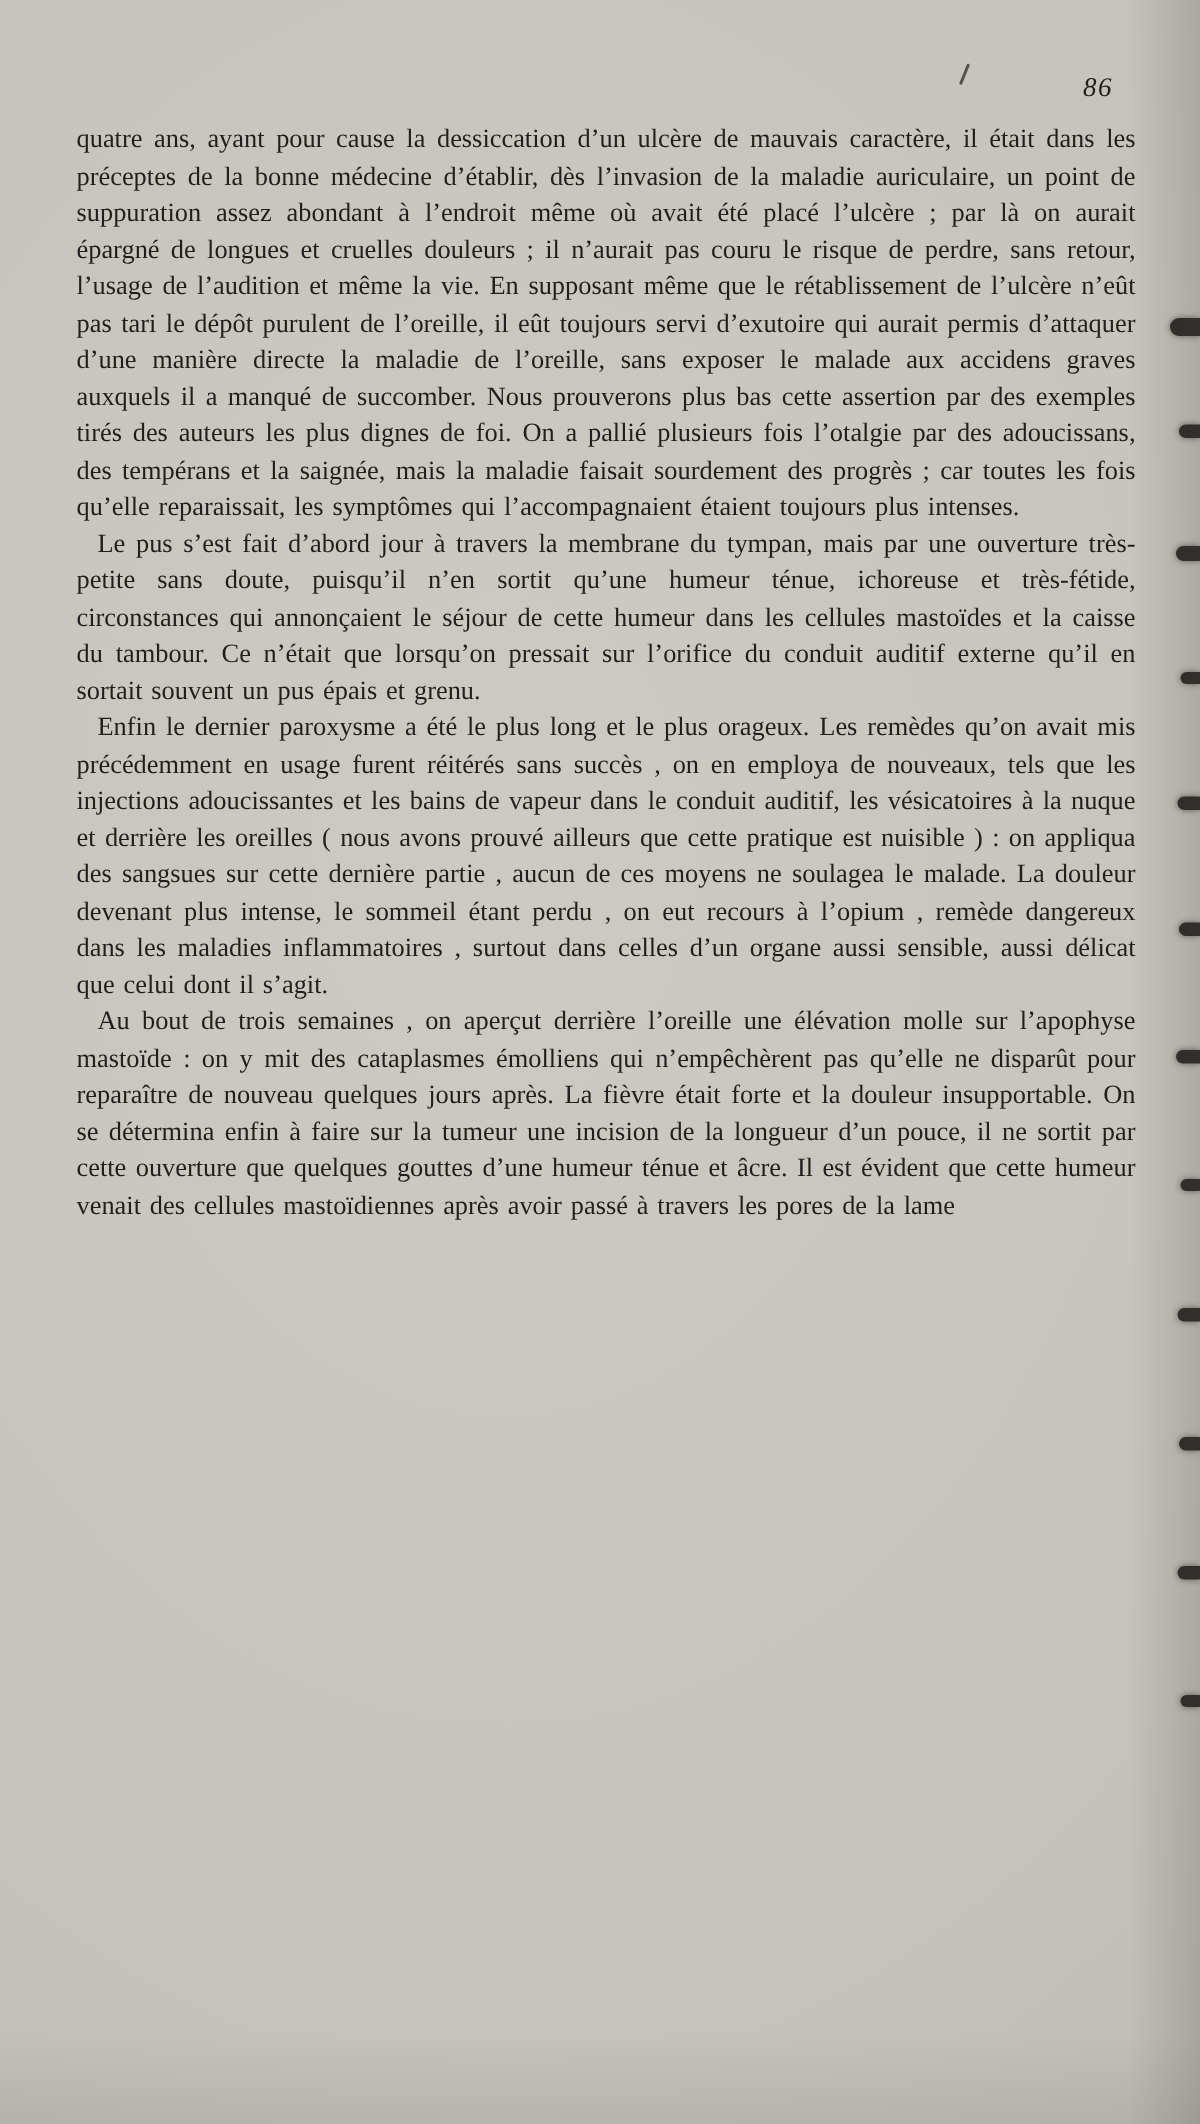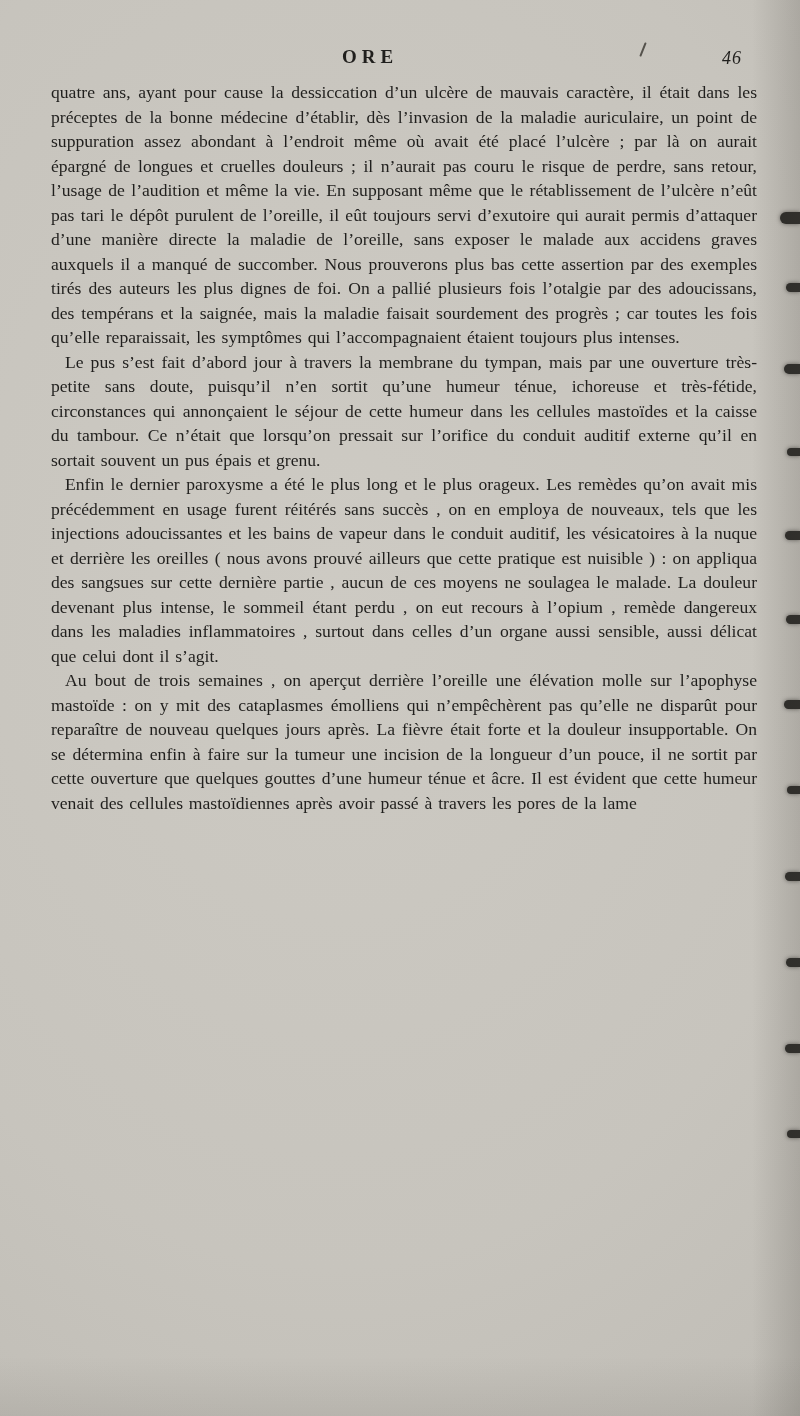--- a/index.html
+++ b/index.html
@@ -90,22 +90,21 @@
     transform: rotate(22deg);
     border-radius: 1px;
   }
 </style>
 </head>
 <body>
 
 <div class="page">
 
   <div class="header">
-    <div class="running-title">ORE</div>
-    <div class="page-number">46</div>
+    <div class="page-number">86</div>
   </div>
 
   <div class="slash-mark" id="slash-mark" style="left: 642px; top: 42px;"></div>
 
   <div class="page-body">
 
   <p class="para">quatre ans, ayant pour cause la dessiccation d’un ulcère de mauvais caractère, il était dans les préceptes de la bonne médecine d’établir, dès l’invasion de la maladie auriculaire, un point de suppuration assez abondant à l’endroit même où avait été placé l’ulcère ; par là on aurait épargné de longues et cruelles douleurs ; il n’aurait pas couru le risque de perdre, sans retour, l’usage de l’audition et même la vie. En supposant même que le rétablissement de l’ulcère n’eût pas tari le dépôt purulent de l’oreille, il eût toujours servi d’exutoire qui aurait permis d’attaquer d’une manière directe la maladie de l’oreille, sans exposer le malade aux accidens graves auxquels il a manqué de succomber. Nous prouverons plus bas cette assertion par des exemples tirés des auteurs les plus dignes de foi. On a pallié plusieurs fois l’otalgie par des adoucissans, des tempérans et la saignée, mais la maladie faisait sourdement des progrès ; car toutes les fois qu’elle reparaissait, les symptômes qui l’accompagnaient étaient toujours plus intenses.</p>
       <p class="para indent">Le pus s’est fait d’abord jour à travers la membrane du tympan, mais par une ouverture très-petite sans doute, puisqu’il n’en sortit qu’une humeur ténue, ichoreuse et très-fétide, circonstances qui annonçaient le séjour de cette humeur dans les cellules mastoïdes et la caisse du tambour. Ce n’était que lorsqu’on pressait sur l’orifice du conduit auditif externe qu’il en sortait souvent un pus épais et grenu.</p>
       <p class="para indent">Enfin le dernier paroxysme a été le plus long et le plus orageux. Les remèdes qu’on avait mis précédemment en usage furent réitérés sans succès , on en employa de nouveaux, tels que les injections adoucissantes et les bains de vapeur dans le conduit auditif, les vésicatoires à la nuque et derrière les oreilles ( nous avons prouvé ailleurs que cette pratique est nuisible ) : on appliqua des sangsues sur cette dernière partie , aucun de ces moyens ne soulagea le malade. La douleur devenant plus intense, le sommeil étant perdu , on eut recours à l’opium , remède dangereux dans les maladies inflammatoires , surtout dans celles d’un organe aussi sensible, aussi délicat que celui dont il s’agit.</p>
       <p class="para indent">Au bout de trois semaines , on aperçut derrière l’oreille une élévation molle sur l’apophyse mastoïde : on y mit des cataplasmes émolliens qui n’empêchèrent pas qu’elle ne disparût pour reparaître de nouveau quelques jours après. La fièvre était forte et la douleur insupportable. On se détermina enfin à faire sur la tumeur une incision de la longueur d’un pouce, il ne sortit par cette ouverture que quelques gouttes d’une humeur ténue et âcre. Il est évident que cette humeur venait des cellules mastoïdiennes après avoir passé à travers les pores de la lame</p>

